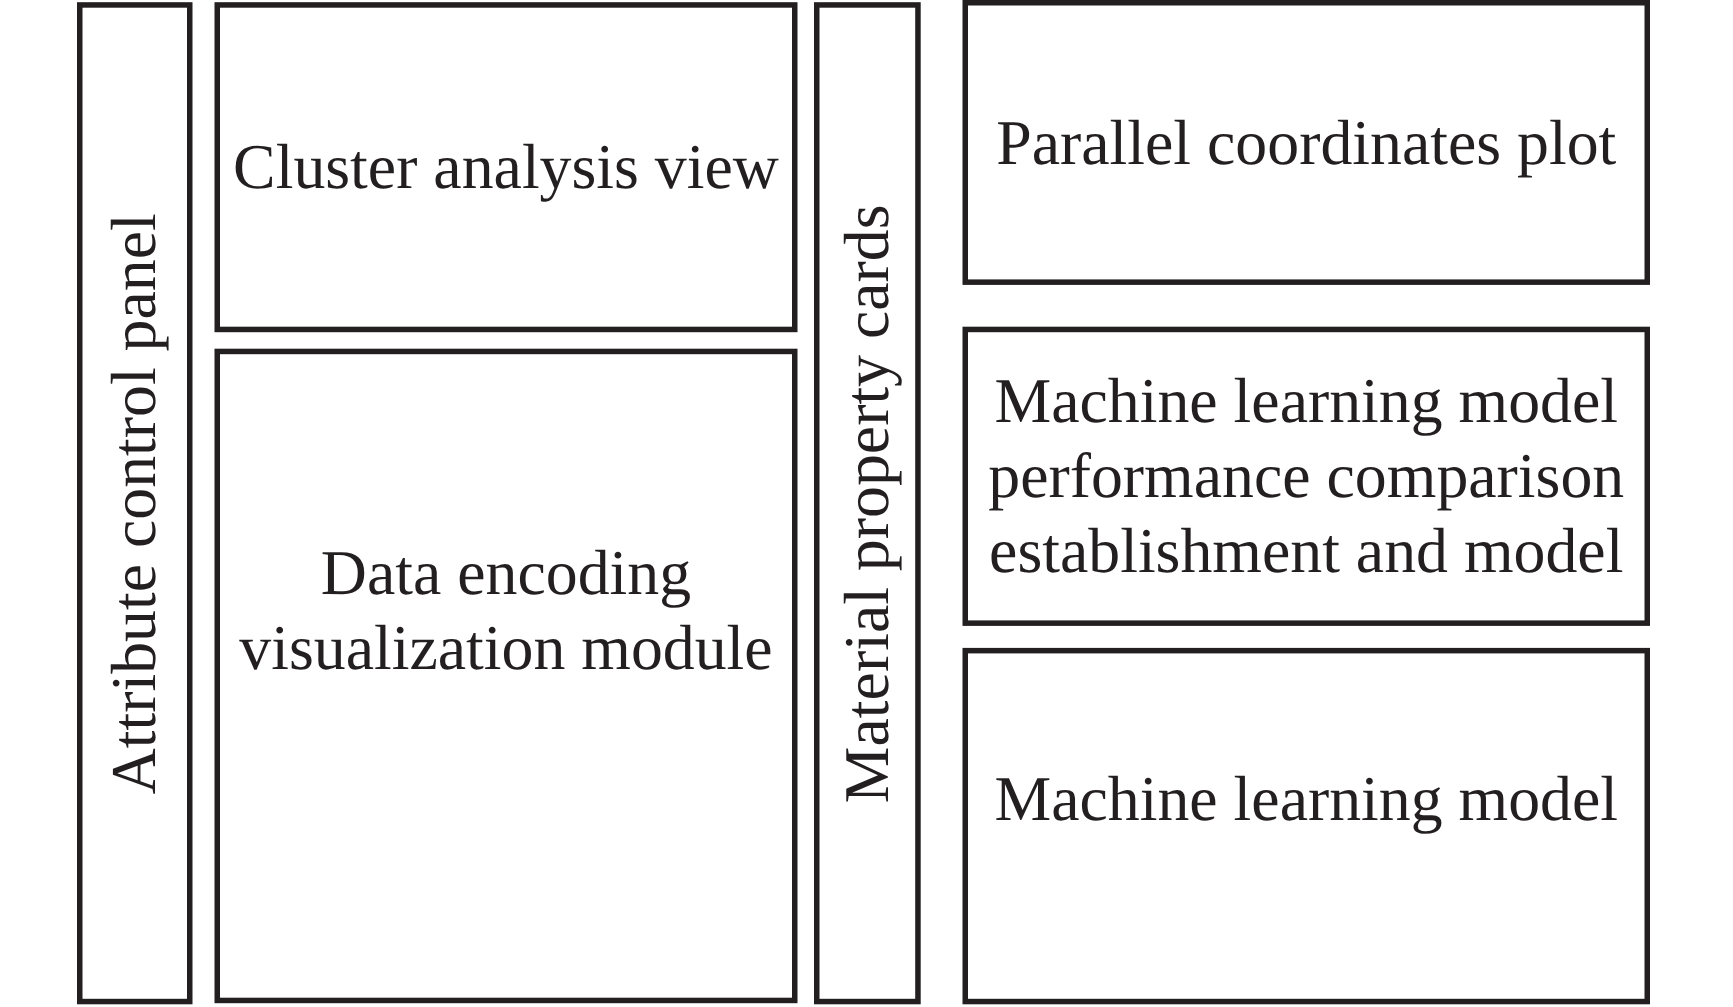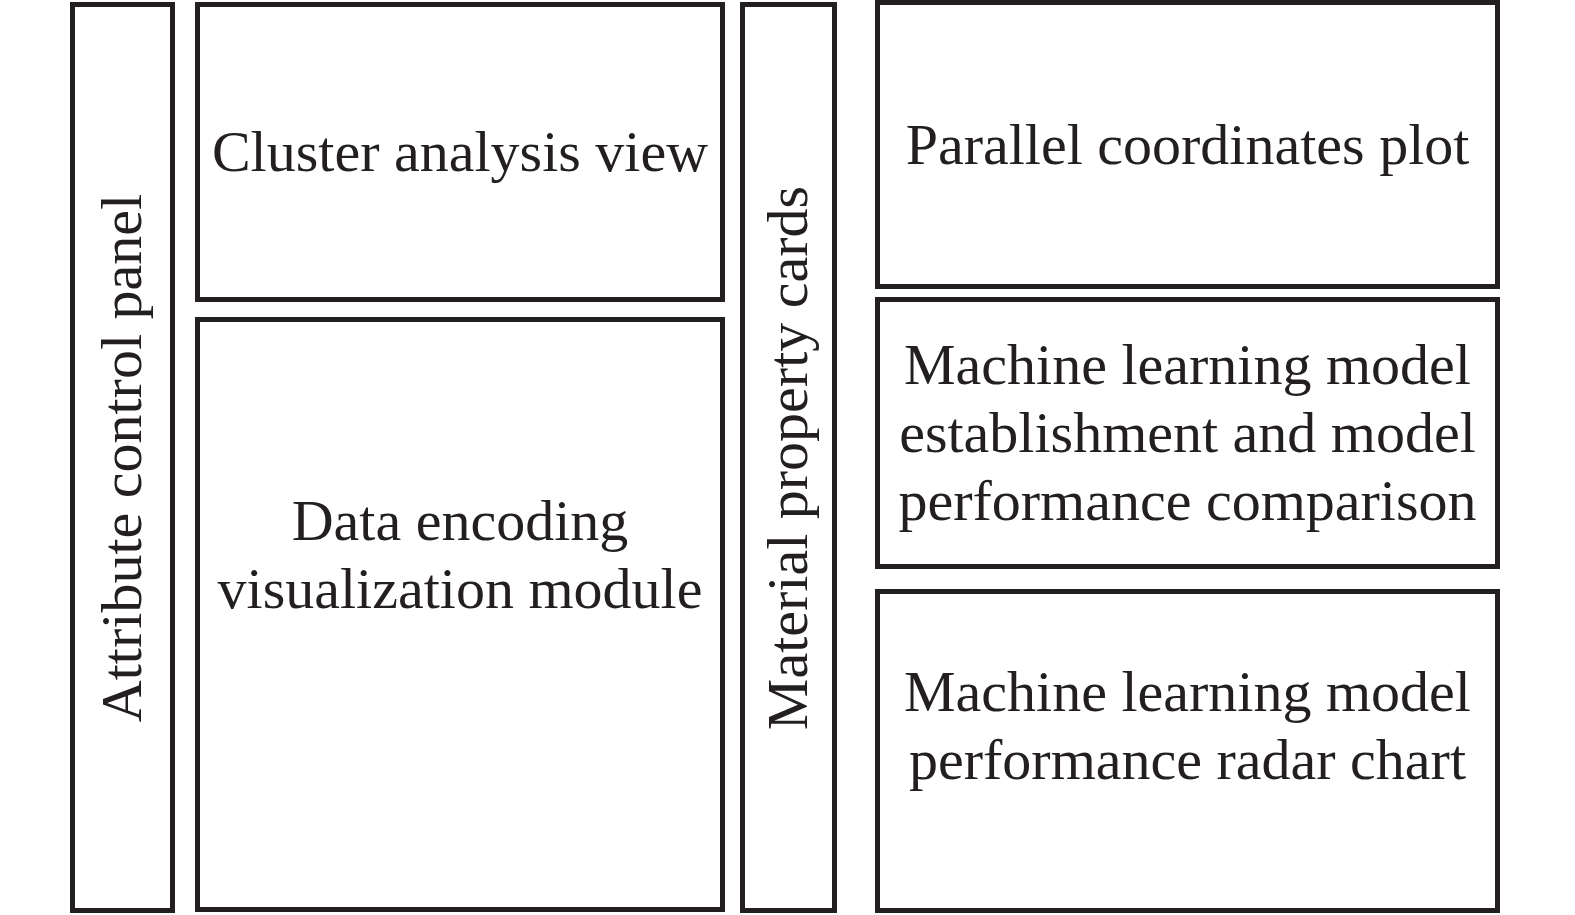--- a/index.html
+++ b/index.html
@@ -37,21 +37,21 @@
     display: block;
     white-space: nowrap;
     transform: rotate(-90deg);
     transform-origin: center center;
   }
   
   .attribute-panel { left: 70px;  top: 2px;   width: 105px; height: 911px; }
   .cluster-box     { left: 195px; top: 2px;   width: 530px; height: 300px; }
   .encoding-box    { left: 195px; top: 317px; width: 530px; height: 595px; padding-bottom: 120px; }
   .cards-box       { left: 740px; top: 2px;   width: 97px;  height: 911px; }
-  .parallel-box    { left: 875px; top: 0px;   width: 625px; height: 289px; }
+  .parallel-box    { left: 875px; top: 0px;   width: 625px; height: 259px; }
   .ml-box          { left: 875px; top: 297px; width: 625px; height: 272px; }
   .radar-box       { left: 875px; top: 589px; width: 625px; height: 324px; padding-bottom: 50px; }
   .line { display: block; }
 </style>
 </head>
 <body>
 
 <div class="canvas">
 
   <div class="box vbox attribute-panel">
@@ -70,22 +70,21 @@
   <div class="box vbox cards-box">
     <span class="vlabel">Material property cards</span>
   </div>
 
   <div class="box parallel-box">
     <span class="line">Parallel coordinates plot</span>
   </div>
 
   <div class="box ml-box">
     <span class="line">Machine learning model</span>
+    <span class="line">performance comparison</span>
     <span class="line">establishment and model</span>
-    <span class="line">performance comparison</span>
   </div>
 
   <div class="box radar-box">
     <span class="line">Machine learning model</span>
-    <span class="line">performance radar chart</span>
   </div>
 
 </div>
 
 </body></html>

